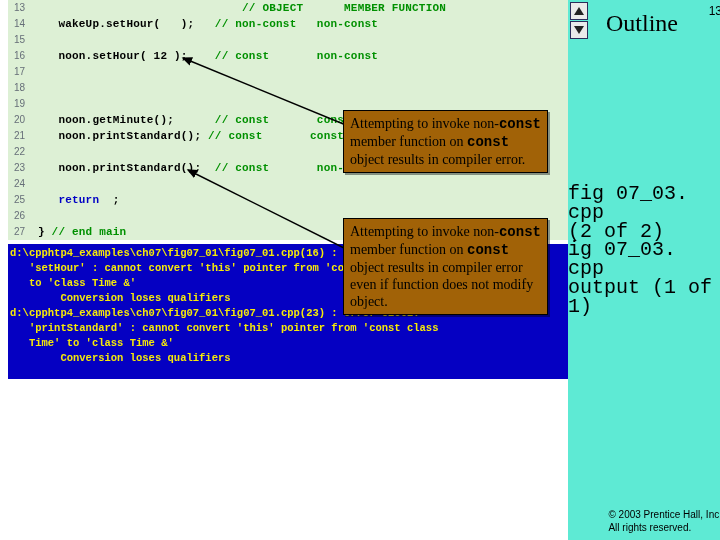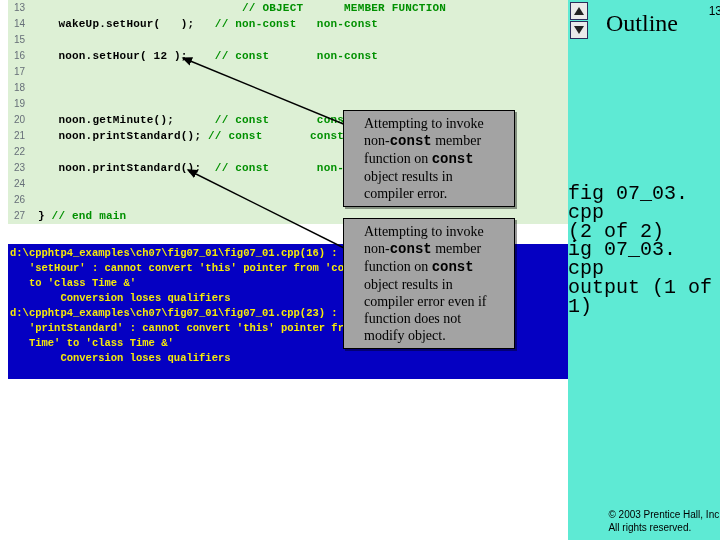--- a/index.html
+++ b/index.html
@@ -116,28 +116,28 @@
     position: absolute;
     right: 6px; bottom: 6px;
     text-align: left;
     font-family: Arial, sans-serif;
     font-size: 10px;
     line-height: 13px;
   }
 
   .callout {
     position: absolute;
-    background: #a3a3a3;
+    background: #a16207;
     border: 1px solid #000;
     box-shadow: 2px 2px 0 rgba(0,0,0,.4);
-    padding: 4px 20px;
+    padding: 4px 6px;
     font-family: "Times New Roman", serif;
     font-size: 14px;
     line-height: 17px;
-    width: 172px;
+    width: 205px;
   }
   .callout .mono { font-family: "Courier New", monospace; font-weight: bold; }
 
   .arrow-svg {
     position: absolute;
     left: 0; top: 0;
     width: 560px; height: 400px;
     pointer-events: none;
   }
 </style>
@@ -186,20 +186,24 @@
         <span class="ln">22</span>
         <span class="ct"></span>
       </div>
       <div class="code-line">
         <span class="ln">23</span>
         <span class="ct"><span>   noon.printStandard();  </span><span class="com">// const       non-const</span></span>
       </div>
       <div class="code-line">
         <span class="ln">24</span>
         <span class="ct"></span>
+      </div>
+      <div class="code-line">
+        <span class="ln">25</span>
+        <span class="ct"><span>   </span><span class="kw">return</span><span>  ;</span></span>
       </div>
       <div class="code-line">
         <span class="ln">26</span>
         <span class="ct"></span>
       </div>
       <div class="code-line">
         <span class="ln">27</span>
         <span class="ct"><span>} </span><span class="com">// end main</span></span>
       </div>
     </div>

